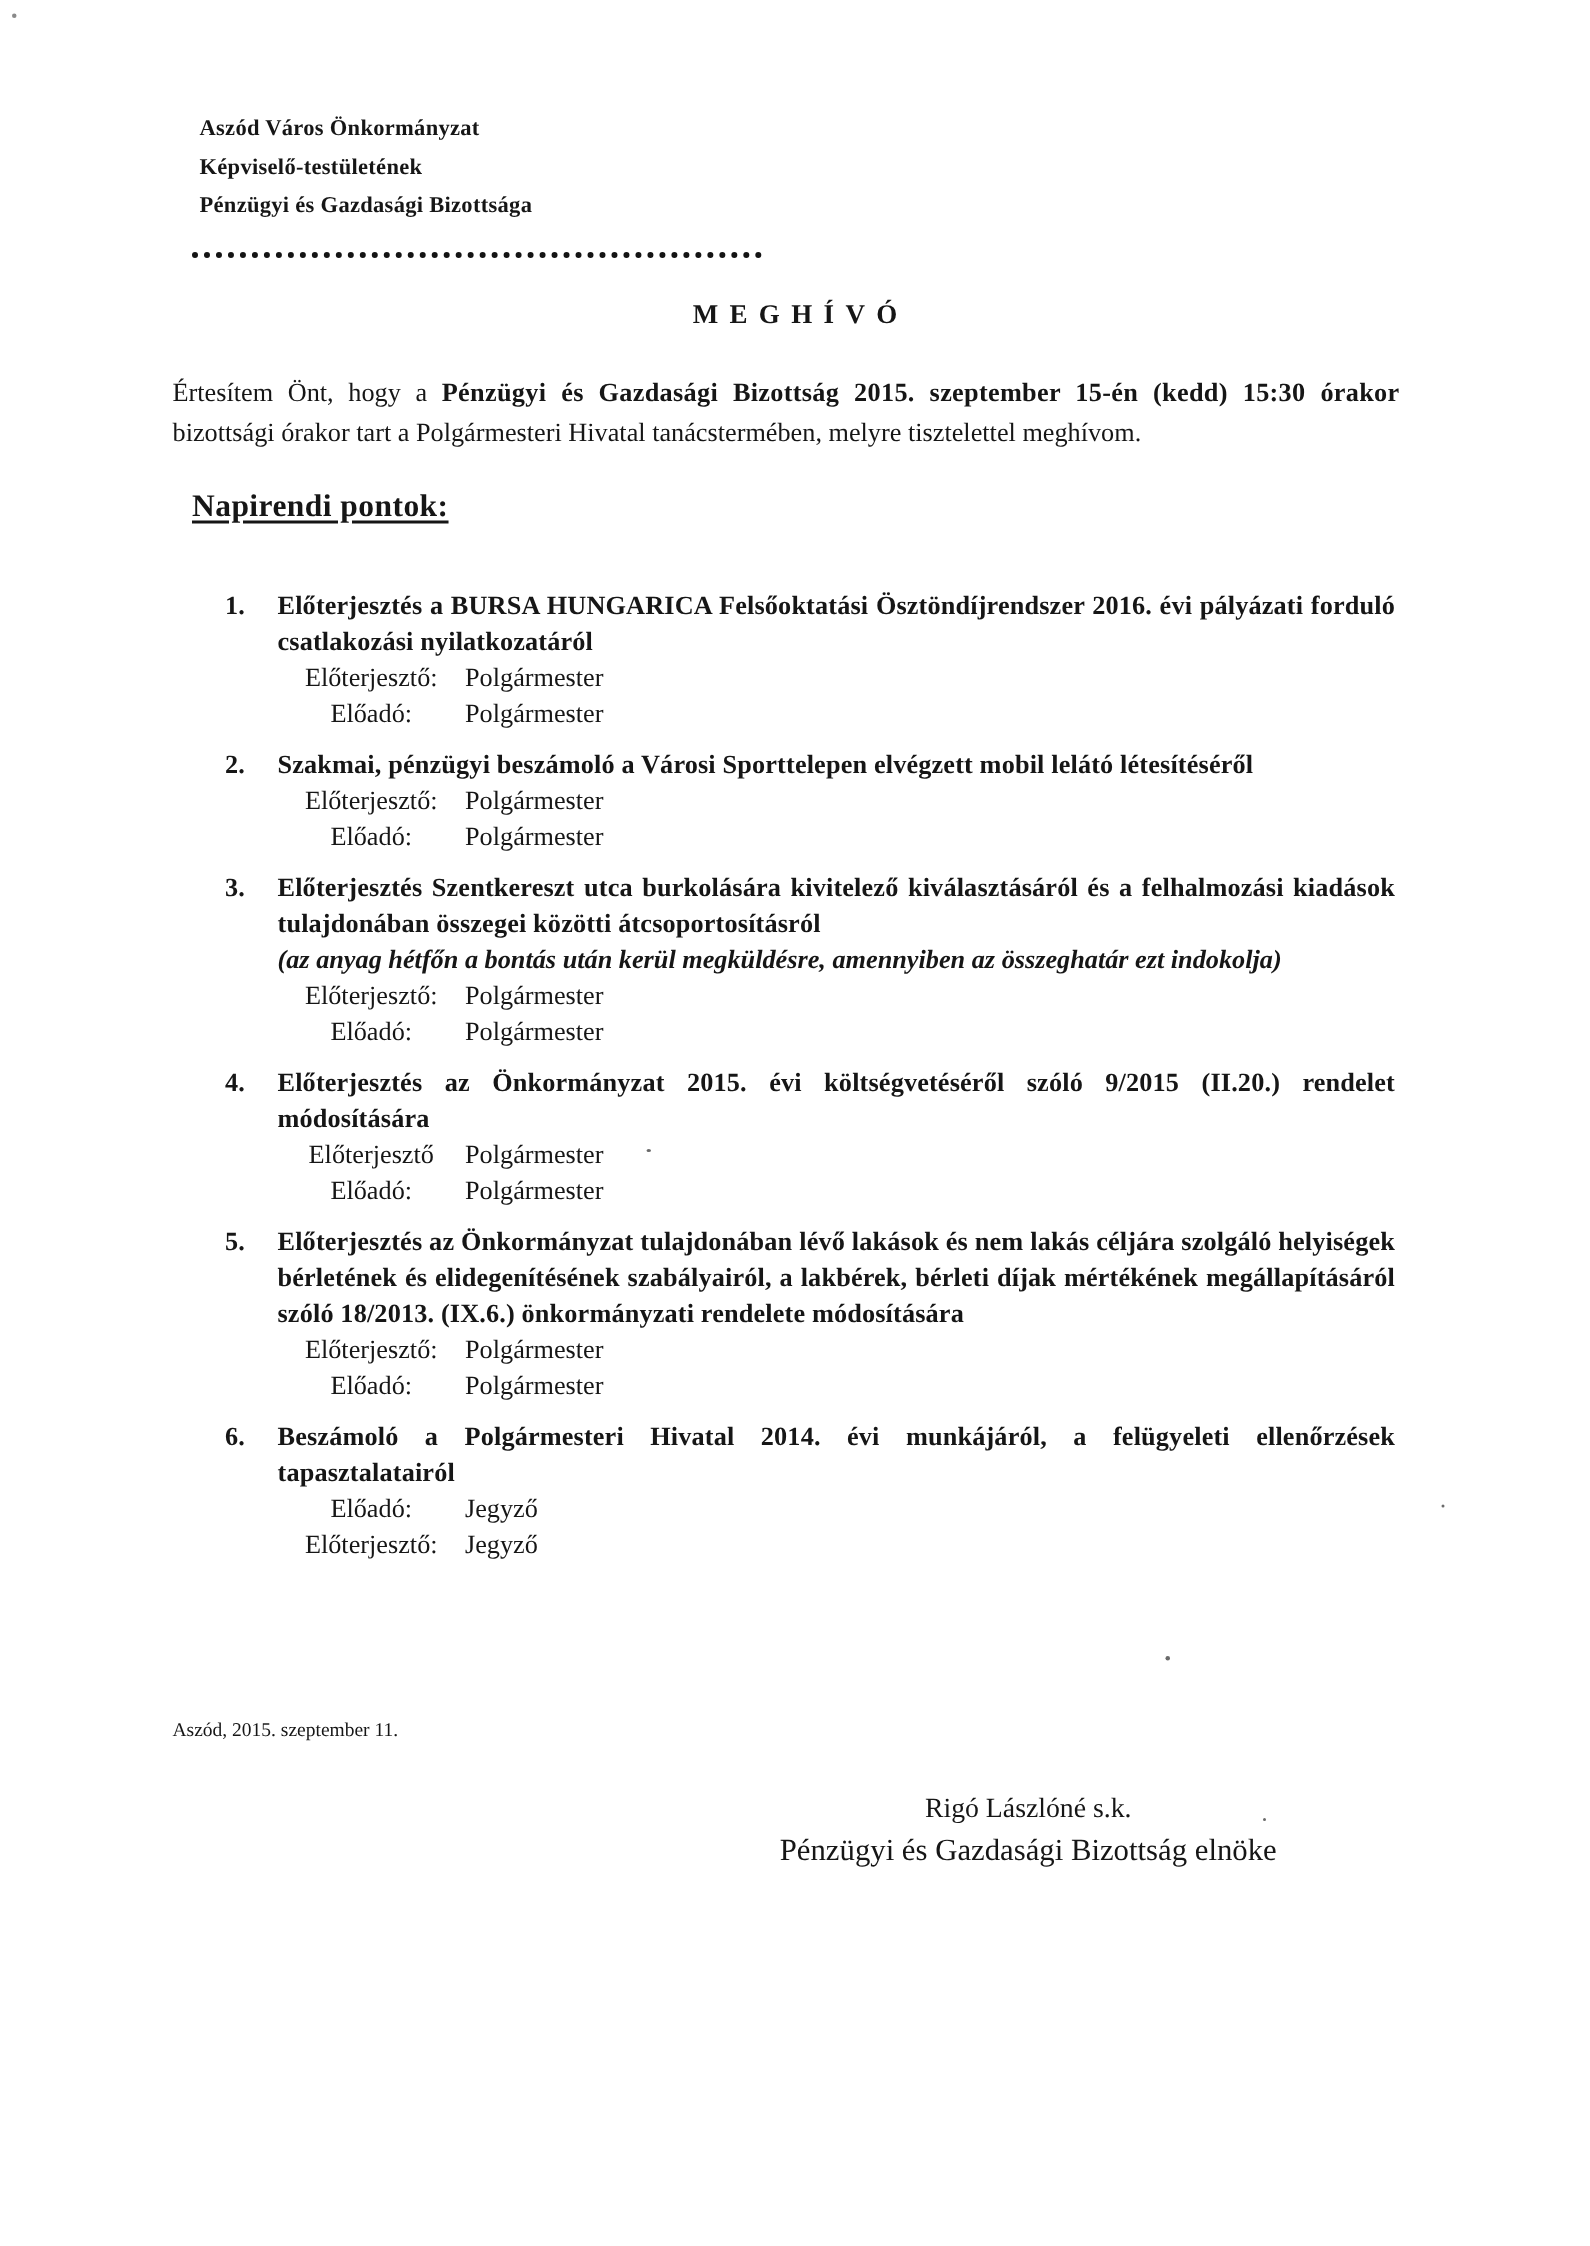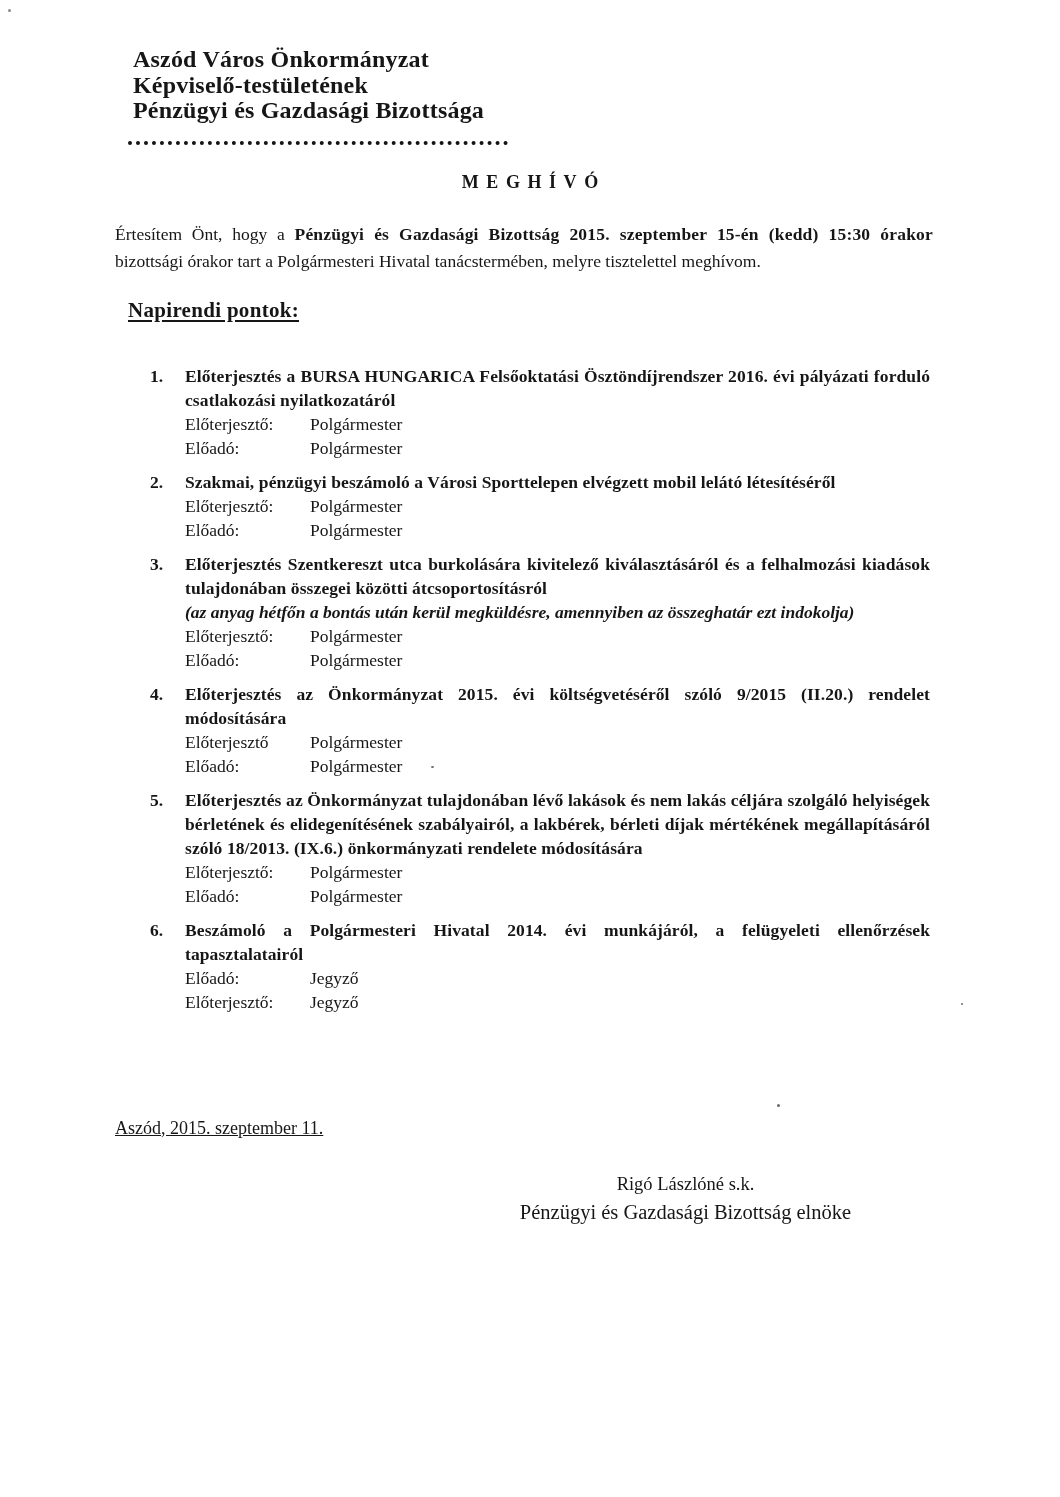--- a/index.html
+++ b/index.html
@@ -13,24 +13,24 @@
     color: #161616;
     -webkit-font-smoothing: antialiased;
   }
   .page {
     position: relative;
     width: 1060px;
     height: 1497px;
   }
   
   .org-header {
-    padding-top: 47px;
+    padding-top: 74px;
     margin-left: 133px;
     font-weight: bold;
-    font-size: 24px;
+    font-size: 15px;
     line-height: 25.5px;
     letter-spacing: 0.2px;
   }
   
   .dotted-sep {
     margin: 17px 0 0 128px;
     width: 380px;
     height: 0;
     border-bottom: 4px dotted #141414;
   }
@@ -82,26 +82,26 @@
     letter-spacing: 0.1px;
   }
   .agenda-note {
     font-weight: bold;
     font-style: italic;
   }
   .meta-row { white-space: nowrap; }
   .meta-label {
     display: inline-block;
     width: 125px;
+    text-align: center;
   }
   
   .date-line {
     margin: 104px 0 0 115px;
-    font-size: 18px;
-    text-decoration: underline;
+    font-size: 13px;
   }
   .signature {
     margin: 32px 0 0 428px;
     width: 515px;
     text-align: center;
   }
   .signature-name { font-size: 18.5px; line-height: 26px; }
   .signature-title { font-size: 20.5px; line-height: 30px; }
   
   .speck {

